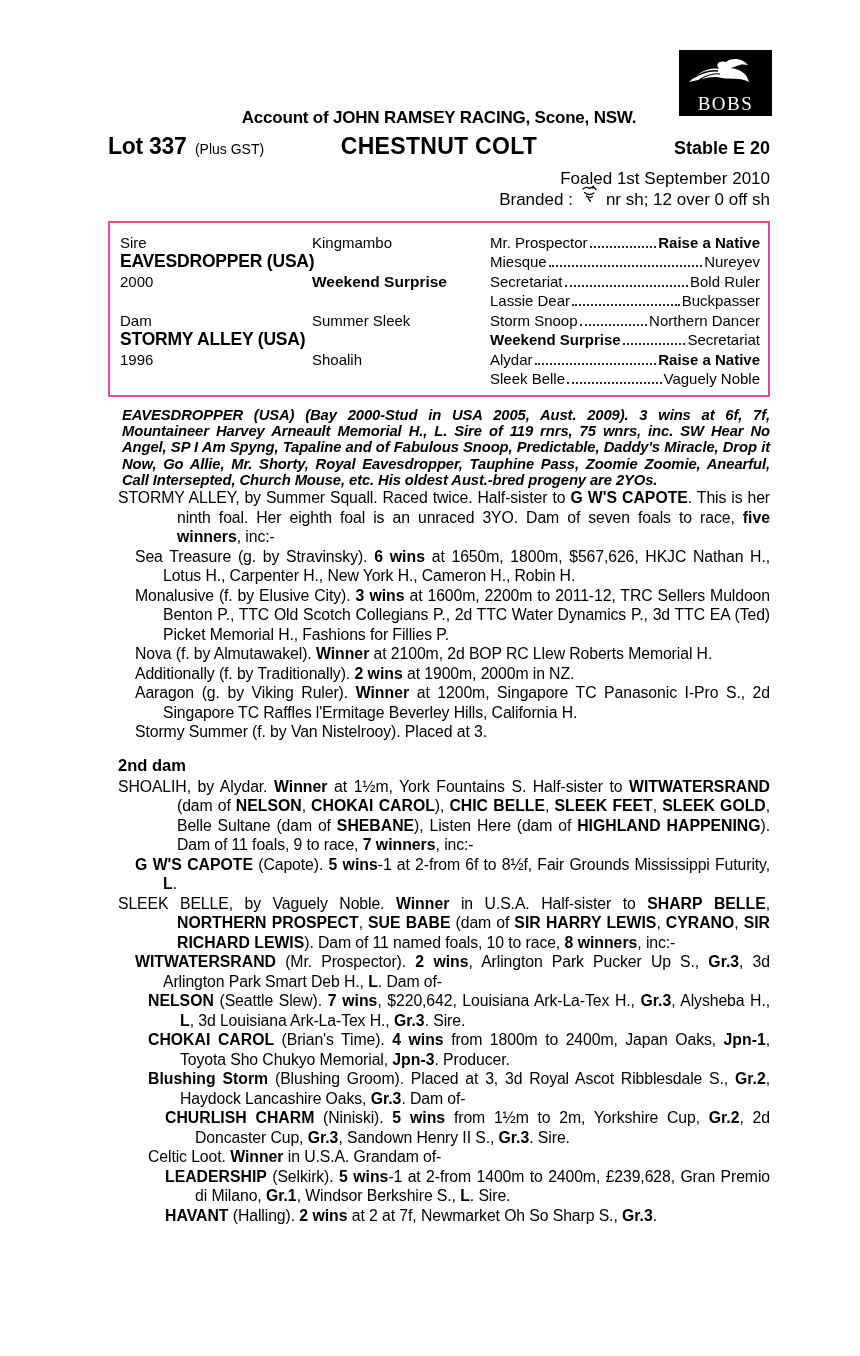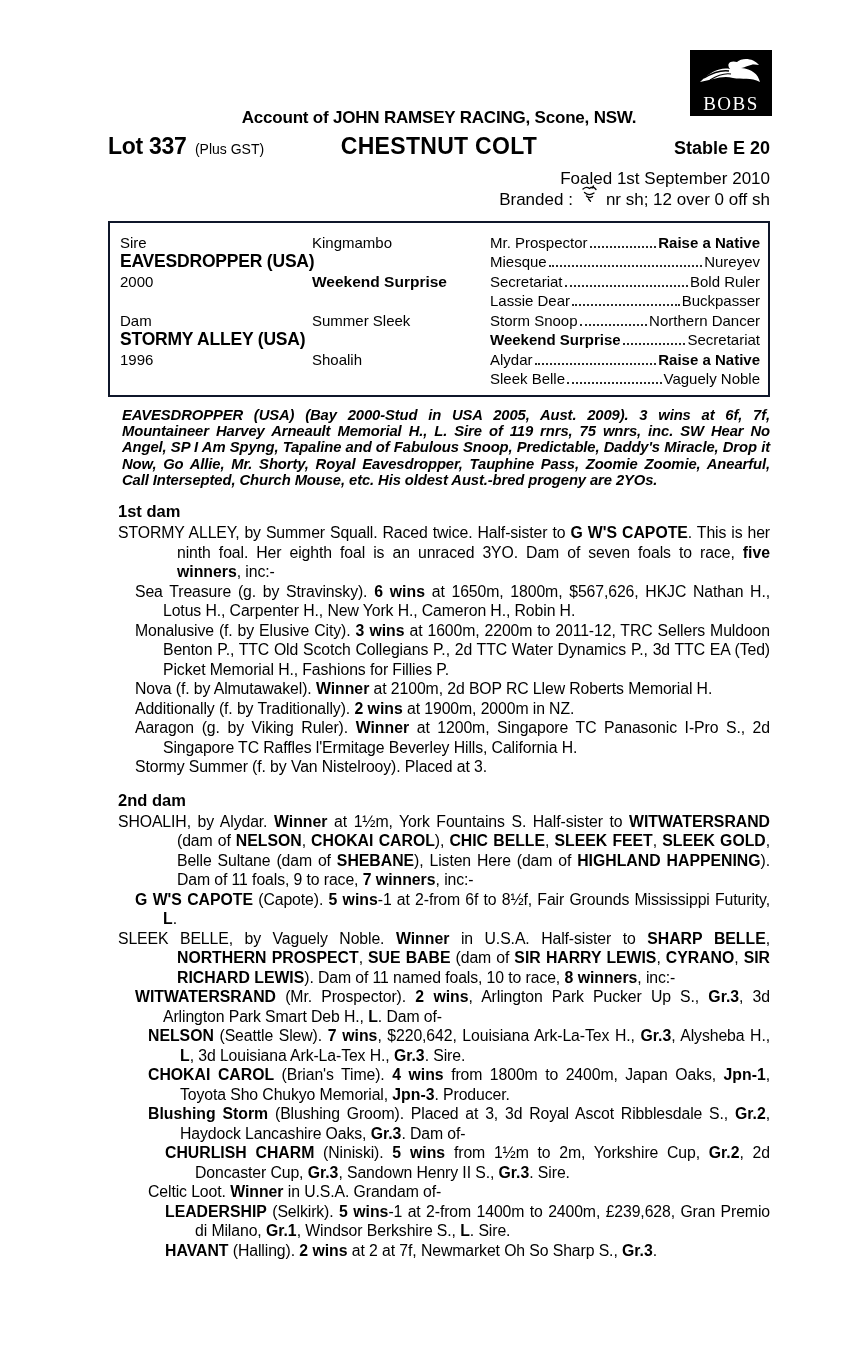--- a/index.html
+++ b/index.html
@@ -13,26 +13,26 @@
   .lot-left{justify-self:start;white-space:nowrap;}
   .lot-num{font-weight:bold;font-size:23px;letter-spacing:-0.3px;}
   .gst{font-size:14px;margin-left:4px;}
   .horse-title{font-weight:bold;font-size:23px;letter-spacing:0.3px;justify-self:center;}
   .stable{justify-self:end;font-weight:bold;font-size:18px;white-space:nowrap;}
   .foal-line{display:flex;justify-content:space-between;align-items:flex-end;margin-top:9px;font-size:17px;flex-direction:column;}
   .branded{display:flex;align-items:center;gap:7px;white-space:nowrap;}
   .brand-mark{display:inline-block;position:relative;top:-4px;}
 
   
-  .bobs{position:absolute;right:88px;top:50px;width:82px;height:66px;background:#000;display:flex;flex-direction:column;align-items:center;justify-content:flex-end;padding-bottom:3px;box-sizing:border-box;}
+  .bobs{position:absolute;right:88px;top:50px;width:93px;height:66px;background:#000;display:flex;flex-direction:column;align-items:center;justify-content:flex-end;padding-bottom:3px;box-sizing:border-box;}
   .bobs svg{position:absolute;top:4px;left:6px;}
   .bobs-text{font-family:"Liberation Serif",serif;color:#fff;font-size:19px;letter-spacing:1.5px;line-height:1;}
 
   
-  .ped-table{border:2px solid #0f172a;margin-top:10px;padding:8px 8px 8px 10px;}
+  .ped-table{border:2px solid #ec4899;margin-top:10px;padding:8px 8px 8px 10px;}
   .ped-row{display:grid;grid-template-columns:192px 178px 1fr;height:19.5px;align-items:end;}
   .ped-row .c1,.ped-row .c2{font-size:15px;line-height:17px;white-space:nowrap;overflow:visible;}
   .ped-row .c1.big{font-size:17.5px;font-weight:bold;letter-spacing:-0.2px;}
   .ped-row .c2.bold{font-weight:bold;font-size:15.5px;}
   .gen{display:flex;align-items:flex-end;font-size:15px;line-height:17px;}
   .gen .nm{white-space:nowrap;}
   .gen .nm.bold{font-weight:bold;}
   .gen .leader{flex:1;min-width:10px;border-bottom:2px dotted #2b2b2b;margin:0 2px 3px 2px;}
 
   
@@ -159,21 +159,20 @@
             <span class="nm">Sleek Belle</span>
             <span class="leader"></span>
             <span class="nm">Vaguely Noble</span>
           </div>
         </div>
       </div>
 
     <div class="sire-sum">EAVESDROPPER (USA) (Bay 2000-Stud in USA 2005, Aust. 2009). 3 wins at 6f, 7f, Mountaineer Harvey Arneault Memorial H., L. Sire of 119 rnrs, 75 wnrs, inc. SW Hear No Angel, SP I Am Spyng, Tapaline and of Fabulous Snoop, Predictable, Daddy's Miracle, Drop it Now, Go Allie, Mr. Shorty, Royal Eavesdropper, Tauphine Pass, Zoomie Zoomie, Anearful, Call Intersepted, Church Mouse, etc. His oldest Aust.-bred progeny are 2YOs.</div>
 
     <div id="sections">
-        <div class="sec-h">1st dam</div>
         <p class="p dam">STORMY ALLEY, by Summer Squall. Raced twice. Half-sister to <b>G W'S CAPOTE</b>. This is her ninth foal. Her eighth foal is an unraced 3YO. Dam of seven foals to race, <b>five winners</b>, inc:-</p>
         <p class="p l1">Sea Treasure (g. by Stravinsky). <b>6 wins</b> at 1650m, 1800m, $567,626, HKJC Nathan H., Lotus H., Carpenter H., New York H., Cameron H., Robin H.</p>
         <p class="p l1">Monalusive (f. by Elusive City). <b>3 wins</b> at 1600m, 2200m to 2011-12, TRC Sellers Muldoon Benton P., TTC Old Scotch Collegians P., 2d TTC Water Dynamics P., 3d TTC EA (Ted) Picket Memorial H., Fashions for Fillies P.</p>
         <p class="p l1">Nova (f. by Almutawakel). <b>Winner</b> at 2100m, 2d BOP RC Llew Roberts Memorial H.</p>
         <p class="p l1">Additionally (f. by Traditionally). <b>2 wins</b> at 1900m, 2000m in NZ.</p>
         <p class="p l1">Aaragon (g. by Viking Ruler). <b>Winner</b> at 1200m, Singapore TC Panasonic I-Pro S., 2d Singapore TC Raffles l'Ermitage Beverley Hills, California H.</p>
         <p class="p l1">Stormy Summer (f. by Van Nistelrooy). Placed at 3.</p>
         <div class="sec-h">2nd dam</div>
         <p class="p dam">SHOALIH, by Alydar. <b>Winner</b> at 1½m, York Fountains S. Half-sister to <b>WITWATERSRAND</b> (dam of <b>NELSON</b>, <b>CHOKAI CAROL</b>), <b>CHIC BELLE</b>, <b>SLEEK FEET</b>, <b>SLEEK GOLD</b>, Belle Sultane (dam of <b>SHEBANE</b>), Listen Here (dam of <b>HIGHLAND HAPPENING</b>). Dam of 11 foals, 9 to race, <b>7 winners</b>, inc:-</p>
         <p class="p l1"><b>G W'S CAPOTE</b> (Capote). <b>5 wins</b>-1 at 2-from 6f to 8½f, Fair Grounds Mississippi Futurity, <b>L</b>.</p>

